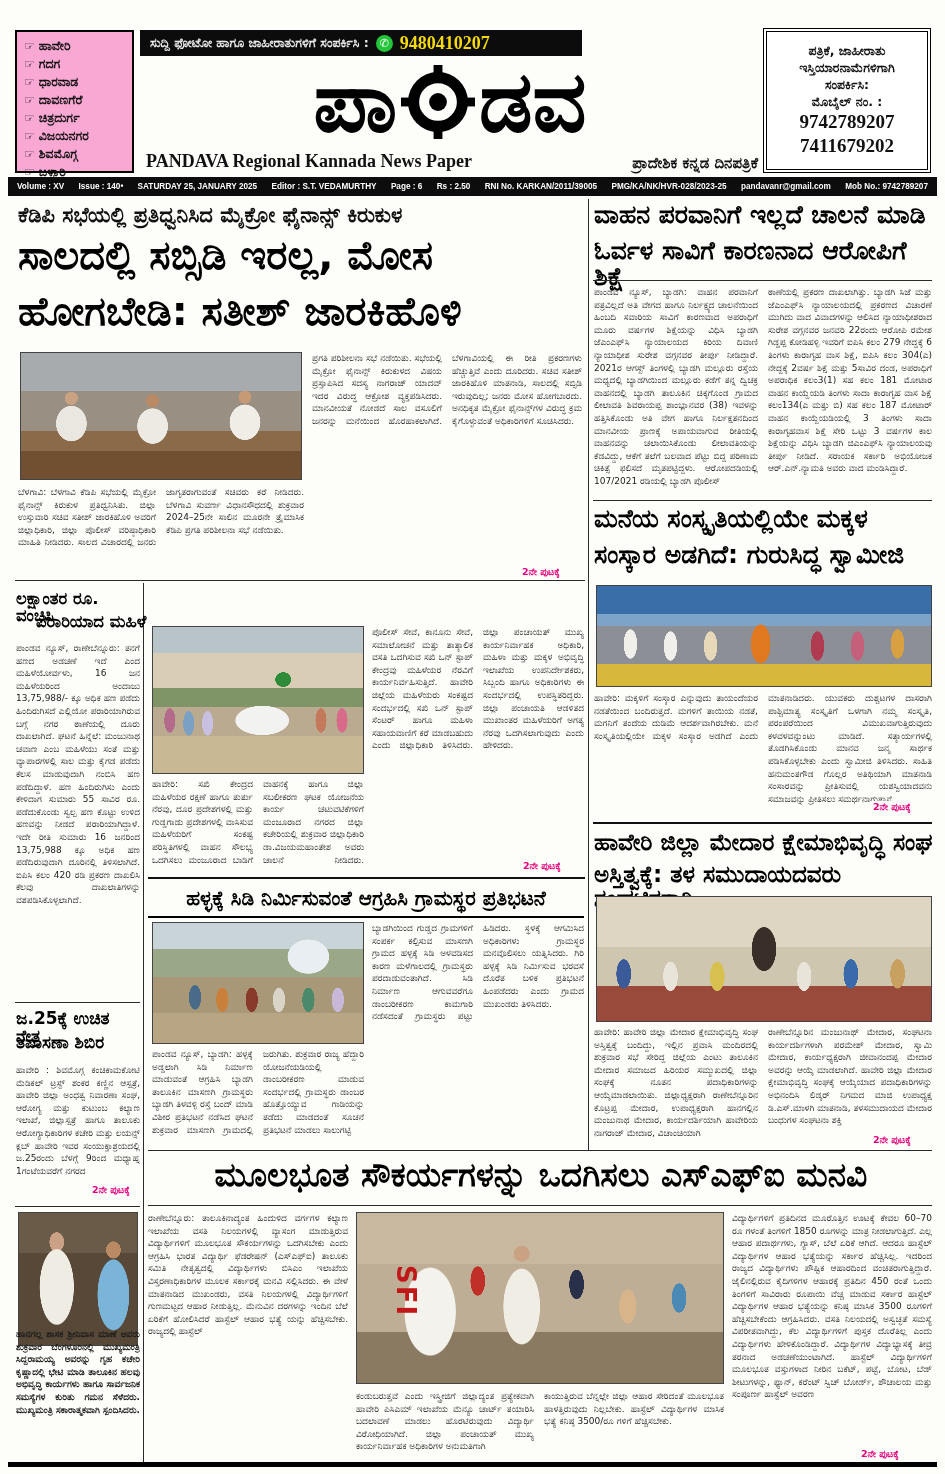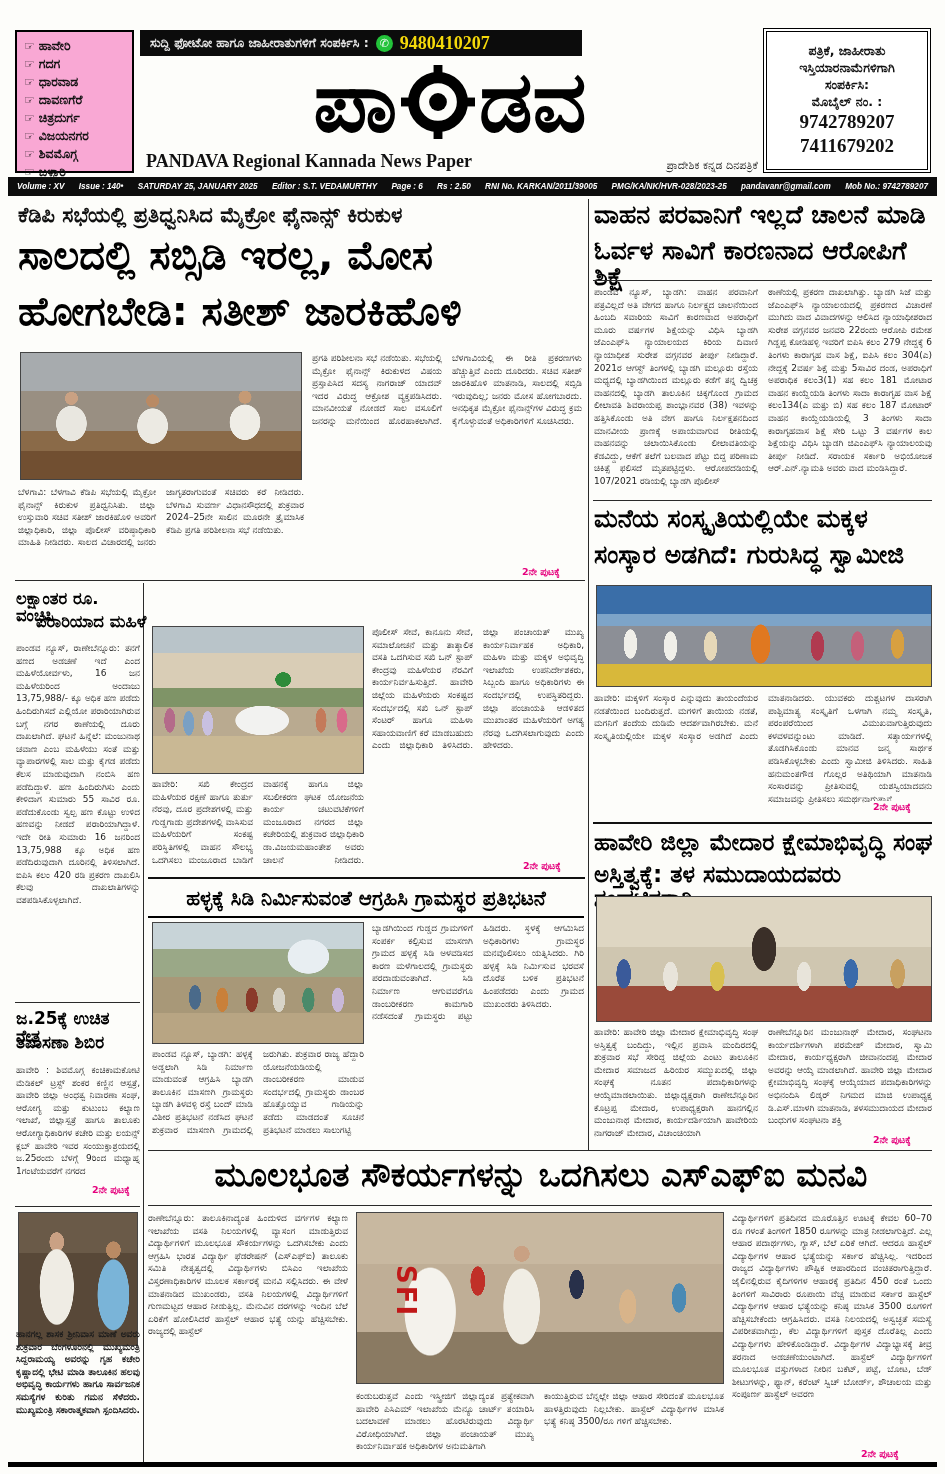--- a/index.html
+++ b/index.html
@@ -22,21 +22,21 @@
             padding:0 10px;box-sizing:border-box;font-weight:bold;}
   .wa{width:17px;height:17px;border-radius:50%;background:#23c33a;color:#fff;display:inline-flex;
       align-items:center;justify-content:center;font-size:11px;flex:0 0 auto;}
   .masthead{display:flex;align-items:center;justify-content:center;gap:2px;}
   .masthead .mt{font-size:84px;font-weight:800;color:#000;line-height:1;}
   .contactbox{border:4px double #000;box-sizing:border-box;text-align:center;padding-top:10px;background:#fff;}
   .cb-line{font-size:12.5px;font-weight:bold;line-height:17px;}
   .cb-phone{font-size:19px;font-weight:800;line-height:24px;font-family:"Liberation Serif",serif;}
   .infobar{background:#0d0d0d;color:#fff;display:flex;align-items:center;justify-content:space-between;
            padding:0 9px;box-sizing:border-box;font-size:8.2px;font-weight:bold;
-           font-family:"Liberation Sans",sans-serif;white-space:nowrap;font-style:italic;}
+           font-family:"Liberation Sans",sans-serif;white-space:nowrap;}
   .infobar span{flex:0 0 auto;}
   .hlbox{border-top:2px solid #000;border-bottom:2px solid #000;display:flex;align-items:center;justify-content:center;}
 </style>
 </head>
 <body>
 
 <div class="page">
 
   <div class="abs editions" style="left:15px;top:30px;width:119px;height:143px;">
     <div class="ed-item"><span class="hand">☞</span><span>ಹಾವೇರಿ</span></div>
@@ -63,21 +63,21 @@
       <rect x="44" y="0" width="12" height="16" fill="#000"></rect>
       <rect x="44" y="84" width="12" height="16" fill="#000"></rect>
       <rect x="0" y="44" width="16" height="12" fill="#000"></rect>
       <rect x="84" y="44" width="16" height="12" fill="#000"></rect>
     </svg>
     <span class="mt">ಡವ</span>
   </div>
 
   <div class="abs" style="left:146px;top:148px;width:612px;height:24px;display:flex;justify-content:space-between;align-items:flex-end;">
     <span style="font-family:'Liberation Serif',serif;font-weight:bold;font-size:18px;">PANDAVA Regional Kannada News Paper</span>
-    <span style="font-weight:normal;font-size:11px;margin-left:28px;">ಪ್ರಾದೇಶಿಕ ಕನ್ನಡ ದಿನಪತ್ರಿಕೆ</span>
+    <span style="font-weight:bold;font-size:15px;margin-left:28px;">ಪ್ರಾದೇಶಿಕ ಕನ್ನಡ ದಿನಪತ್ರಿಕೆ</span>
   </div>
 
   <div class="abs contactbox" style="left:763px;top:28px;width:168px;height:145px;">
     <div class="cb-line">ಪತ್ರಿಕೆ, ಜಾಹೀರಾತು</div>
     <div class="cb-line">ಇಸ್ತಿಯಾರನಾಮೆಗಳಿಗಾಗಿ</div>
     <div class="cb-line">ಸಂಪರ್ಕಿಸಿ:</div>
     <div class="cb-line">ಮೊಬೈಲ್ ನಂ. :</div>
     <div class="cb-phone">9742789207</div>
     <div class="cb-phone">7411679202</div>
   </div>

